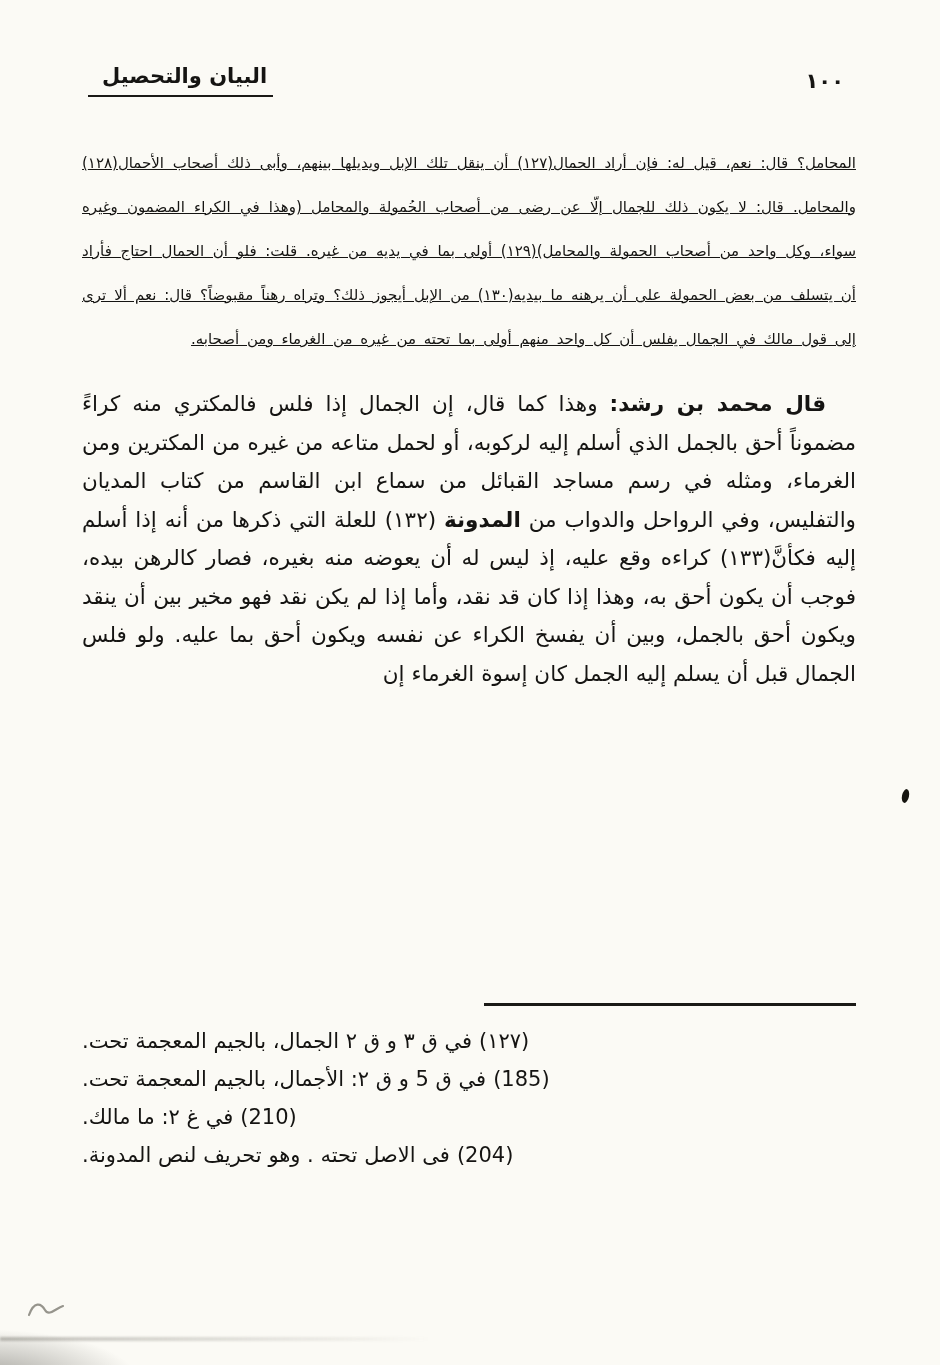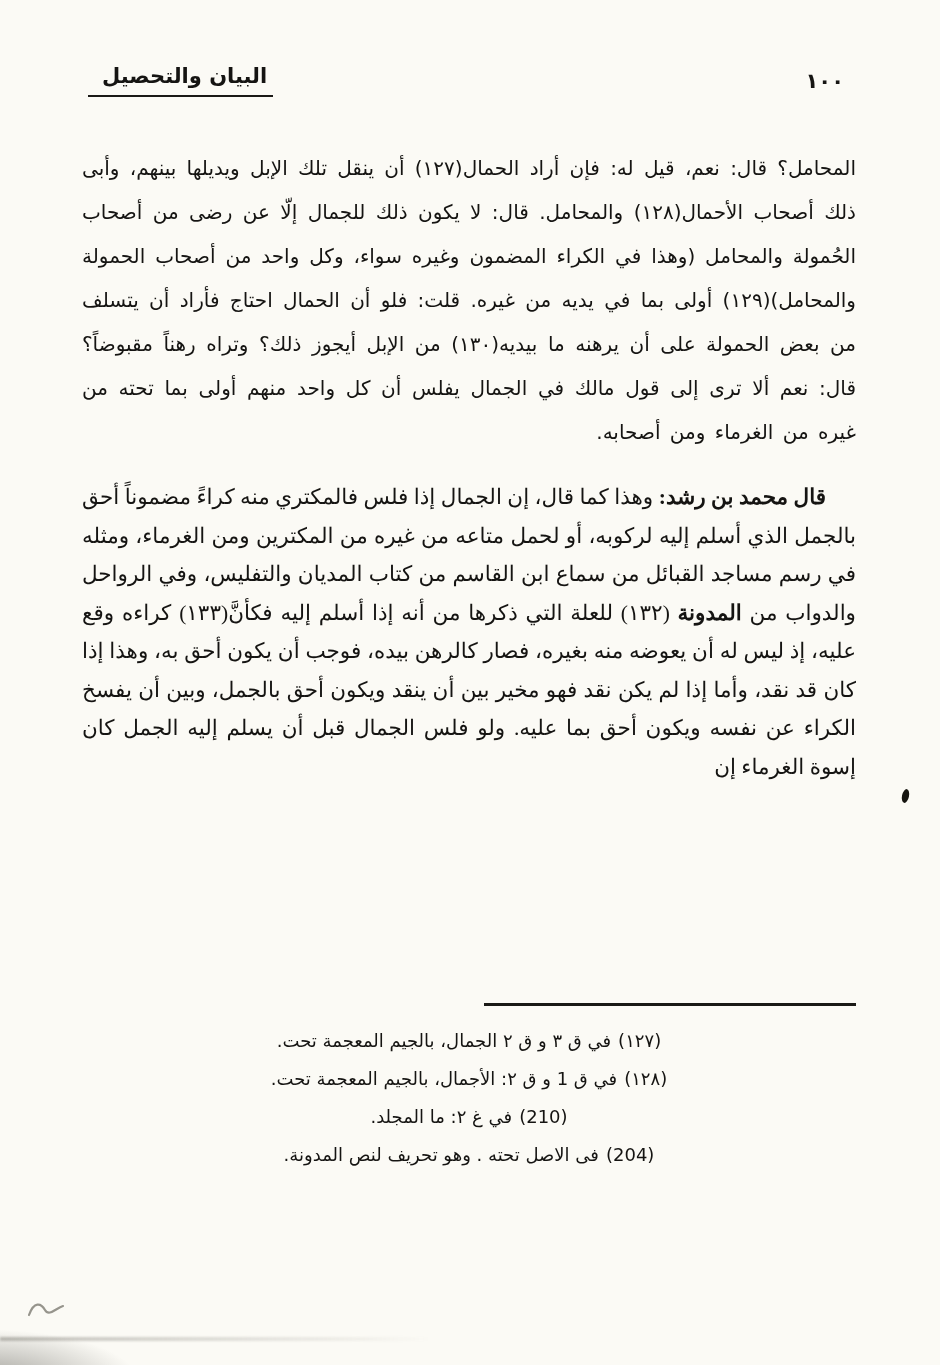--- a/index.html
+++ b/index.html
@@ -39,46 +39,46 @@
 
   
   .main {
     position: absolute;
     top: 126px; right: 84px;
     width: 774px;
     direction: rtl;
     text-align: justify;
   }
   .p-matn {
-    font-size: 20px;
+    font-size: 15px;
     line-height: 44px;
     word-spacing: 3px;
+    text-decoration: underline;
   }
   .p-sharh {
     margin-top: 24px;
     font-size: 21.5px;
     line-height: 38.5px;
     text-indent: 30px;
-    font-family: Liberation Serif, serif;
   }
   .bold { font-weight: bold; }
 
   
   .footnotes {
     position: absolute;
     top: 1003px; right: 84px;
     width: 774px;
     direction: rtl;
   }
   .fn-rule {
     width: 372px; height: 2.5px;
     background: #1a1916;
     margin-bottom: 16px;
   }
-  .fn-list { font-size: 18px; line-height: 38px; text-align: center; }
+  .fn-list { font-size: 21px; line-height: 38px; text-align: left; }
   .fn-item { display: block; }
   .fn-num { display: inline-block; margin-left: 7px; }
 
   
   .ink-dot {
     position: absolute;
     right: 31px; top: 789px;
     width: 7px; height: 14px;
     background: #15140f;
     border-radius: 50%;
@@ -119,24 +119,24 @@
     </p>
   </div>
 
   <div class="footnotes">
     <div class="fn-rule"></div>
     <div class="fn-list">
       <span class="fn-item">
         <span class="fn-num">(١٢٧)</span><span>في ق ٣ و ق ٢ الجمال، بالجيم المعجمة تحت.</span>
       </span>
       <span class="fn-item">
-        <span class="fn-num">(١٢٨)</span><span>في ق 1 و ق ٢: الأجمال، بالجيم المعجمة تحت.</span>
+        <span class="fn-num">(185)</span><span>في ق 5 و ق ٢: الأجمال، بالجيم المعجمة تحت.</span>
       </span>
       <span class="fn-item">
-        <span class="fn-num">(210)</span><span>في غ ٢: ما المجلد.</span>
+        <span class="fn-num">(210)</span><span>في غ ٢: ما مالك.</span>
       </span>
       <span class="fn-item">
         <span class="fn-num">(204)</span><span>فى الاصل تحته . وهو تحريف لنص المدونة.</span>
       </span>
     </div>
   </div>
 
   <div class="ink-dot"></div>
   <div class="pen-mark">
     <svg width="40" height="26" viewBox="0 0 40 26">

